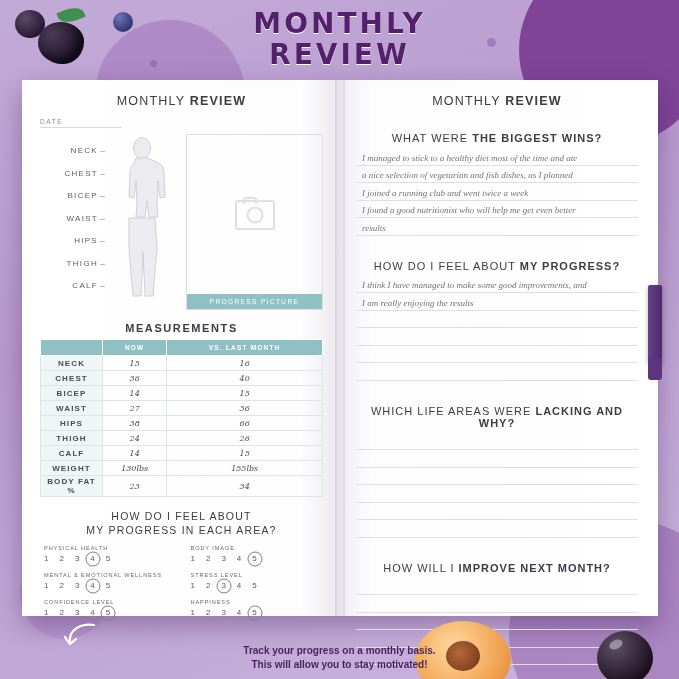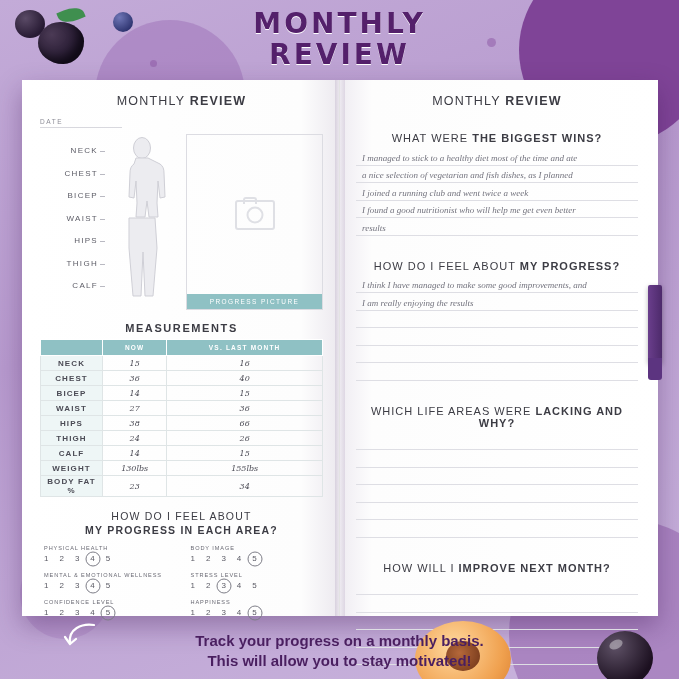--- a/index.html
+++ b/index.html
@@ -116,21 +116,21 @@
   table.meas th { background:#8fc1c4; color:#fff; font-size:6.5px; letter-spacing:1.2px;
     font-weight:bold; padding:4px 0; border:1px solid #fff; }
   table.meas td { border:1px solid #dfe5e6; height:15px; font-size:8px; color:#4b4b55; }
   td.rowlab { width:62px; background:#eef6f6; font-size:6.5px; letter-spacing:1.1px;
     text-align:center; color:#4c5a5b; font-weight:bold;}
   td.val { text-align:center; font-family:"DejaVu Serif", serif; font-style:italic;
     color:#6f6f7a; font-size:9px; }
 
   .feel-title { text-align:center; margin-top:12px; font-size:10.5px; letter-spacing:1.2px;
     color:#3c3c44; line-height:1.35;}
-  .feel-title b{font-weight:bold;text-align:center;}
+  .feel-title b{font-weight:normal;text-align:center;}
 
   .scales { display:flex; gap:18px; margin-top:8px; padding:0 4px;}
   .scale-col { flex:1; }
   .scale { margin-bottom:9px; }
   .scale-name { font-size:5.6px; letter-spacing:.9px; color:#6a6a74; margin-bottom:3px;}
   .scale-nums { display:flex; gap:11px; align-items:center;}
   .scale-nums span { font-size:8px; color:#5a5a64; position:relative; }
   .scale-nums span.sel:after{ content:""; position:absolute; left:50%; top:50%;
     transform:translate(-50%,-50%); width:13px; height:13px; border:1.2px solid #7e7e88;
     border-radius:50%; }
@@ -138,21 +138,21 @@
   
   .rp { padding:14px 20px 10px 16px; height:100%; }
   .q { text-align:center; font-size:11px; letter-spacing:1px; color:#3c3c44; margin:24px 0 4px;}
   .q b{font-weight:bold;}
   .lines .ln { border-bottom:1px solid #dedee4; height:17.5px; position:relative; }
   .ln .txt { position:absolute; left:6px; bottom:2px; font-family:Liberation Serif, serif;
     font-style:italic; color:#73737e; font-size:9px; white-space:nowrap; }
 
   
   .footer { position:absolute; left:0; right:0; bottom:8px; text-align:center;
-    color:#4a1f60; font-weight:bold; font-size:15px; line-height:1.35; }
+    color:#4a1f60; font-weight:bold; font-size:10px; line-height:1.35; }
   .arrow { position:absolute; left:62px; bottom:28px; width:34px; height:30px; }
 </style>
 </head>
 <body>
 
 <div class="bg">
   <div class="bg-blob blob-1"></div>
   <div class="bg-blob blob-2"></div>
   <div class="bg-blob blob-3"></div>
   <div class="bg-blob blob-4"></div>

